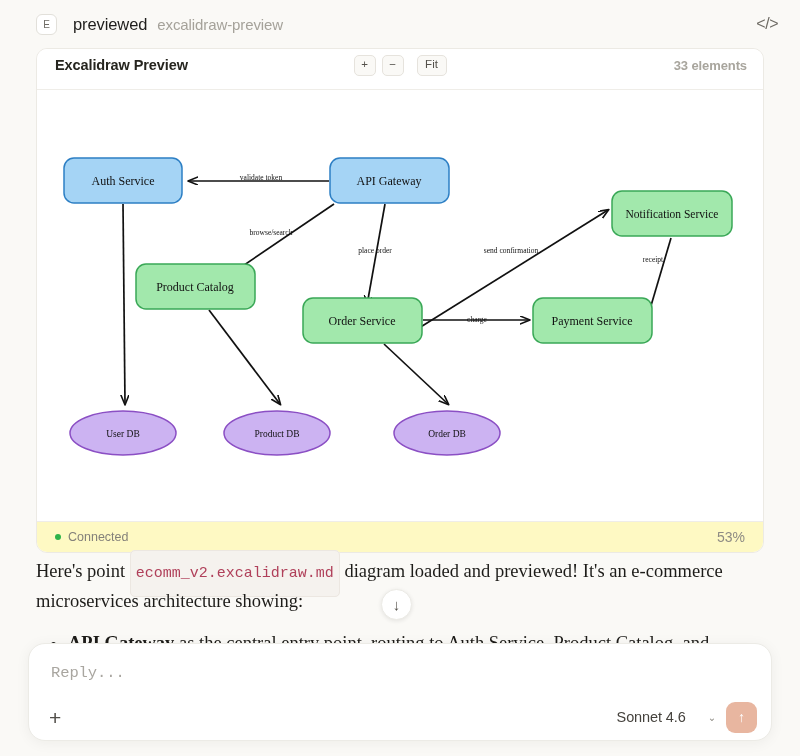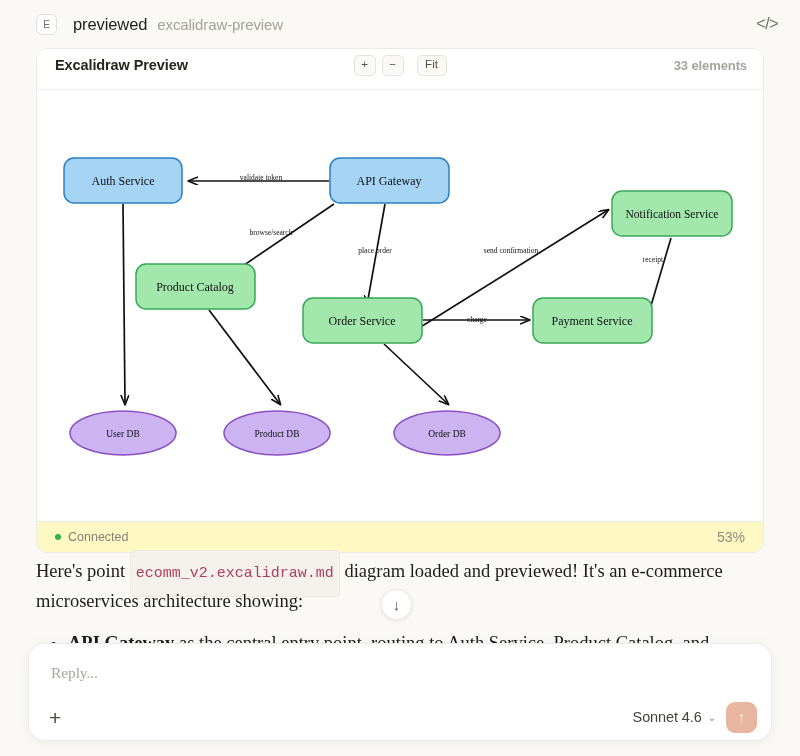--- a/index.html
+++ b/index.html
@@ -215,21 +215,21 @@
     border: 1px solid #ecebe6;
     border-radius: 17px;
     box-shadow: 0 2px 14px rgba(40,35,25,0.055);
     z-index: 6;
   }
   .composer-placeholder {
     position: absolute;
     left: 22px; top: 20px;
     font-size: 15.5px;
     color: #a9a6a0;
-    font-family: Liberation Serif, serif;
+    font-family: Liberation Mono, monospace;
     letter-spacing: -0.1px;
   }
   .composer-row {
     position: absolute;
     left: 0; right: 0; bottom: 0;
     height: 46px;
     display: flex;
     align-items: center;
     padding: 0 14px 0 20px;
   }
@@ -243,21 +243,21 @@
   }
   .composer-right {
     margin-left: auto;
     display: flex;
     align-items: center;
     gap: 10px;
   }
   .model-select {
     display: flex;
     align-items: center;
-    gap: 6px;
+    gap: 22px;
     font-size: 14.5px;
     color: #45423d;
     cursor: pointer;
     letter-spacing: -0.1px;
   }
   .chev {
     font-size: 10px;
     color: #8d8a83;
   }
   .send-btn {

